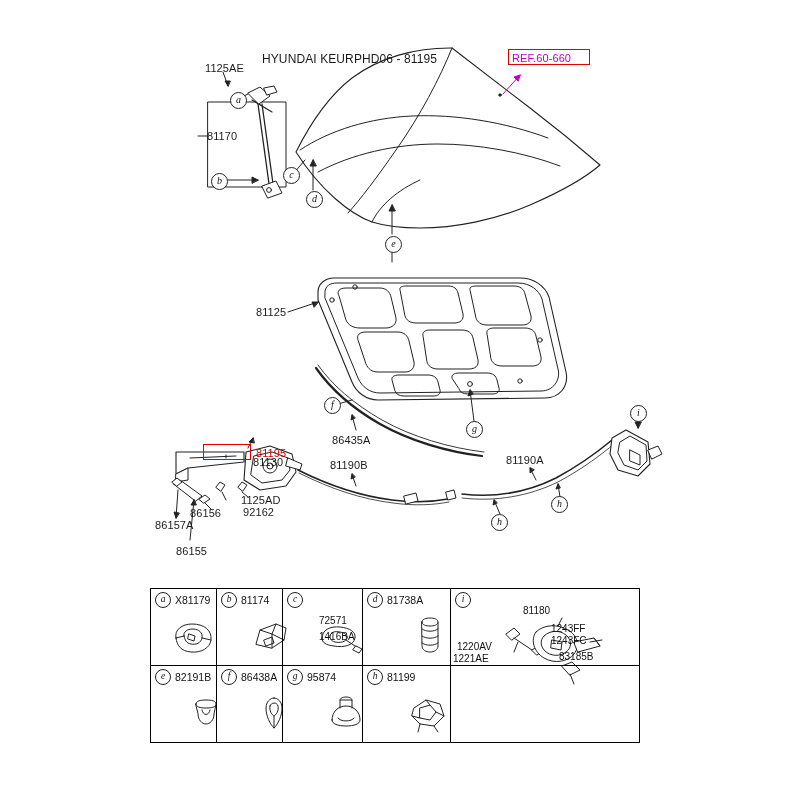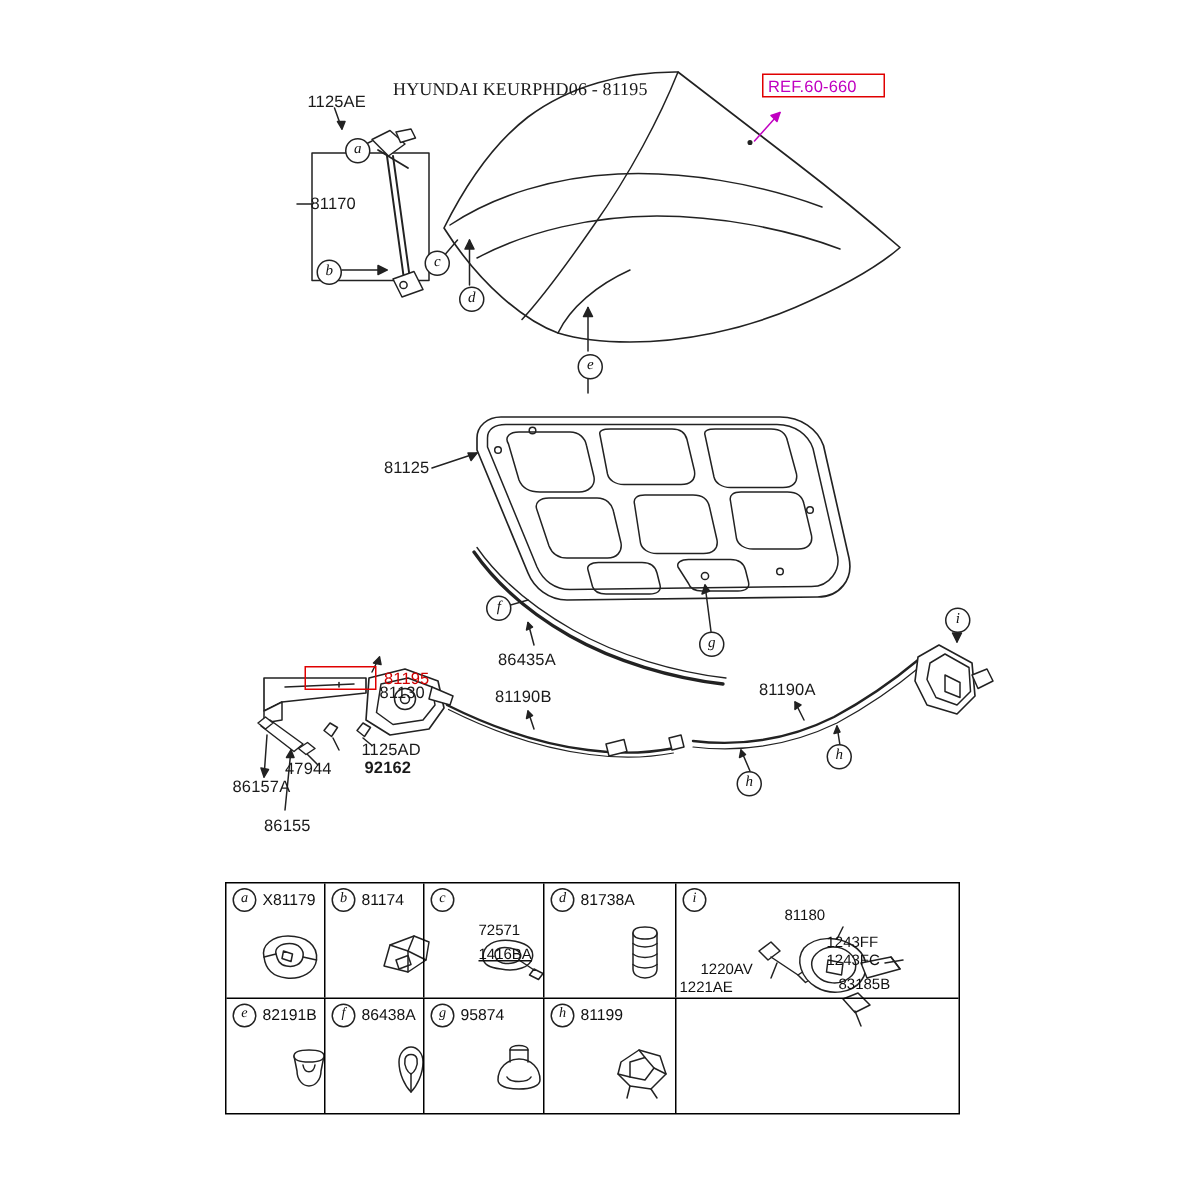--- a/index.html
+++ b/index.html
@@ -331,37 +331,37 @@
       <g transform="translate(408,694)">
         <path d="M6,14 L18,6 L32,10 L36,22 L26,32 L12,30 L4,22 Z" fill="#fff"></path>
         <path d="M12,14 L22,11 L28,18 L22,26 L12,24 Z"></path>
         <path d="M18,6 L22,11 M36,22 L28,18 M4,22 L12,24"></path>
         <path d="M26,32 L30,38 M12,30 L10,38"></path>
       </g>
 
     </g>
   </svg>
 
-  <div class="lbl title" style="left:262px; top:52px;font-family:Liberation Serif, serif;">HYUNDAI KEURPHD06 - 81195</div>
+  <div class="lbl title" style="left:262px; top:52px;">HYUNDAI KEURPHD06 - 81195</div>
   <div class="lbl magenta" style="left:512px; top:52px;">REF.60-660</div>
   <div class="hl-box" style="left:508px; top:49px; width:82px; height:16px; border-color:#e00000;"></div>
 
   <div class="lbl" style="left:205px; top:62px;">1125AE</div>
   <div class="lbl" style="left:170px; top:130px;padding-left:37px;">81170</div>
   <div class="lbl" style="left:256px; top:306px;">81125</div>
   <div class="lbl" style="left:332px; top:434px;">86435A</div>
   <div class="lbl" style="left:253px; top:456px;">81130</div>
 
   <div class="lbl red" style="left:208px; top:447px;">81195</div>
   <div class="hl-box" style="left:203px; top:444px; width:48px; height:16px;"></div>
   <div class="hl-box" style="left:172px; top:444px; width:80px; height:36px; border:none;"></div>
 
   <div class="lbl" style="left:241px; top:494px;">1125AD</div>
-  <div class="lbl" style="left:243px; top:506px;font-weight:bold;">92162</div>
-  <div class="lbl" style="left:190px; top:507px;">47944</div>
+  <div class="lbl" style="left:243px; top:506px;">92162</div>
+  <div class="lbl" style="left:190px; top:507px;">86156</div>
   <div class="lbl" style="left:155px; top:519px;">86157A</div>
   <div class="lbl" style="left:176px; top:545px;">86155</div>
   <div class="lbl" style="left:330px; top:459px;">81190B</div>
   <div class="lbl" style="left:506px; top:454px;">81190A</div>
 
   <div class="circ" style="left:230px; top:92px;">a</div>
   <div class="circ" style="left:211px; top:173px;">b</div>
   <div class="circ" style="left:283px; top:167px;">c</div>
   <div class="circ" style="left:306px; top:191px;">d</div>
   <div class="circ" style="left:385px; top:236px;">e</div>
@@ -383,36 +383,36 @@
         <div class="hdr">
             <span class="bdg">b</span>
             <span>81174</span>
           </div>
       </div>
       <div class="lcell w3">
         <div class="hdr">
             <span class="bdg">c</span>
           </div>
         <div class="sub" style="left:36px; top:26px;">72571</div>
-        <div class="sub" style="left:36px; top:42px;text-decoration:underline;">1416BA</div>
+        <div class="sub" style="left:36px; top:42px;">1416BA</div>
       </div>
       <div class="lcell w4">
         <div class="hdr">
             <span class="bdg">d</span>
             <span>81738A</span>
           </div>
       </div>
       <div class="lcell w5">
         <div class="hdr">
             <span class="bdg">i</span>
           </div>
         <div class="sub" style="left:72px; top:16px;">81180</div>
         <div class="sub" style="left:100px; top:34px;">1243FF</div>
         <div class="sub" style="left:100px; top:46px;">1243FC</div>
-        <div class="sub" style="left:16px; top:52px;">1220AV</div>
+        <div class="sub" style="left:6px; top:52px;">1220AV</div>
         <div class="sub" style="left:2px; top:64px;">1221AE</div>
         <div class="sub" style="left:108px; top:62px;">83185B</div>
 
       </div>
     </div>
     <div class="legend-row">
       <div class="lcell w1">
         <div class="hdr">
             <span class="bdg">e</span>
             <span>82191B</span>

